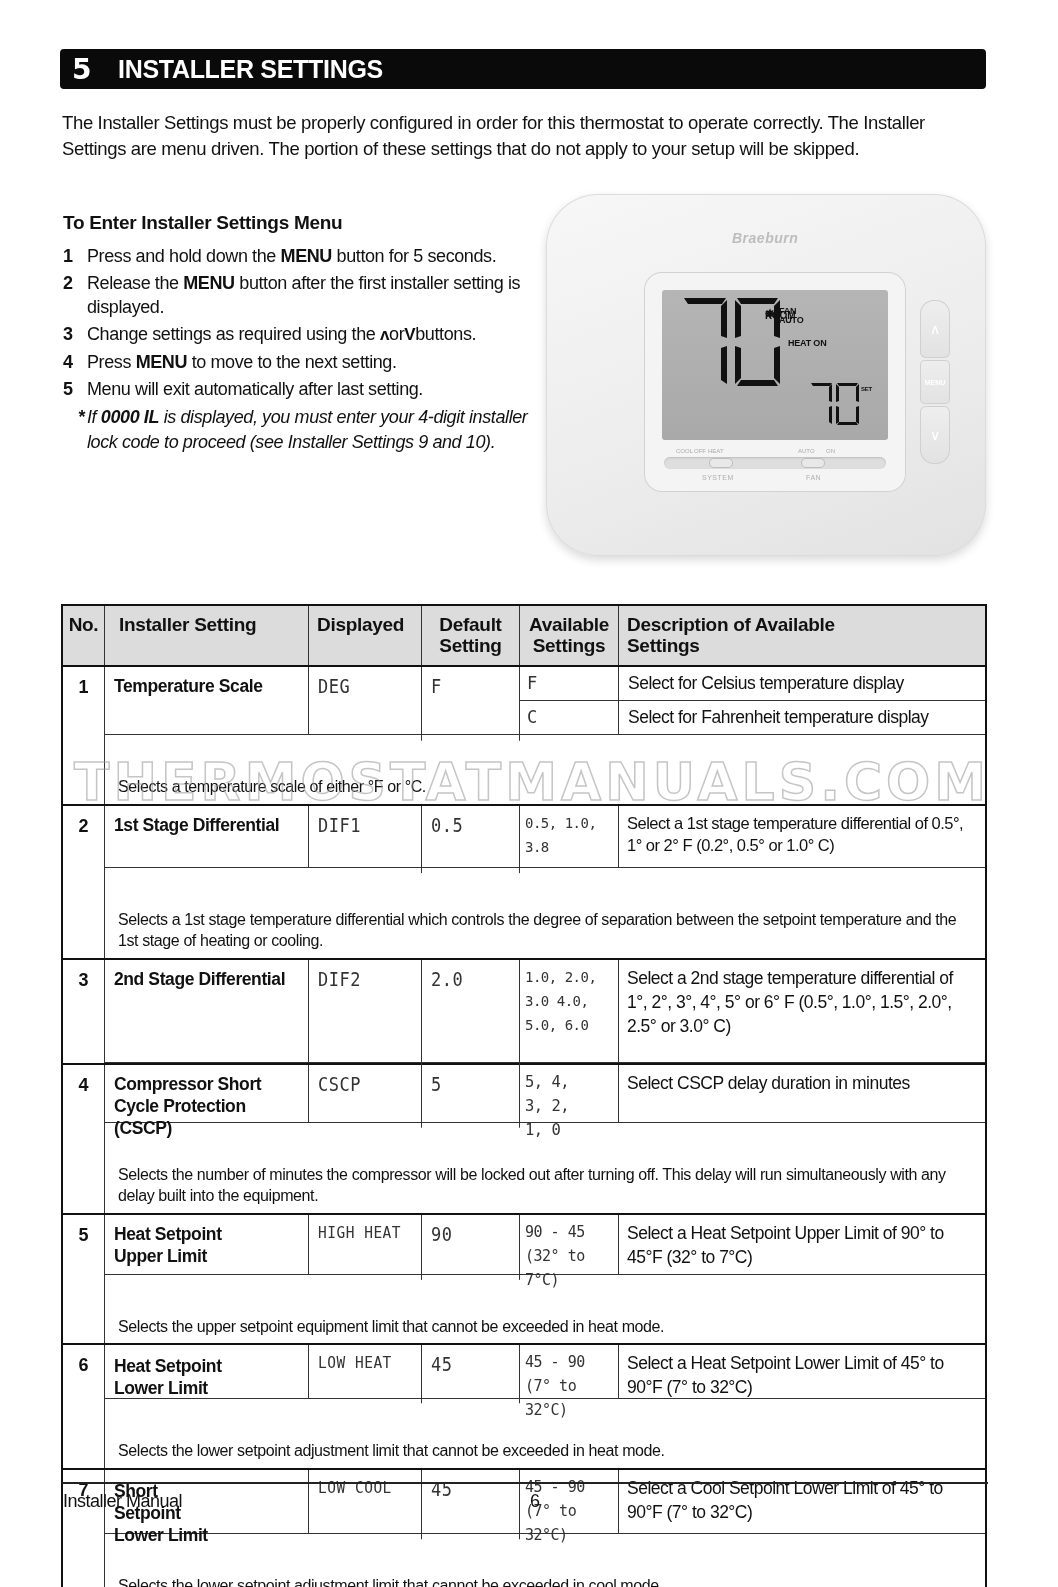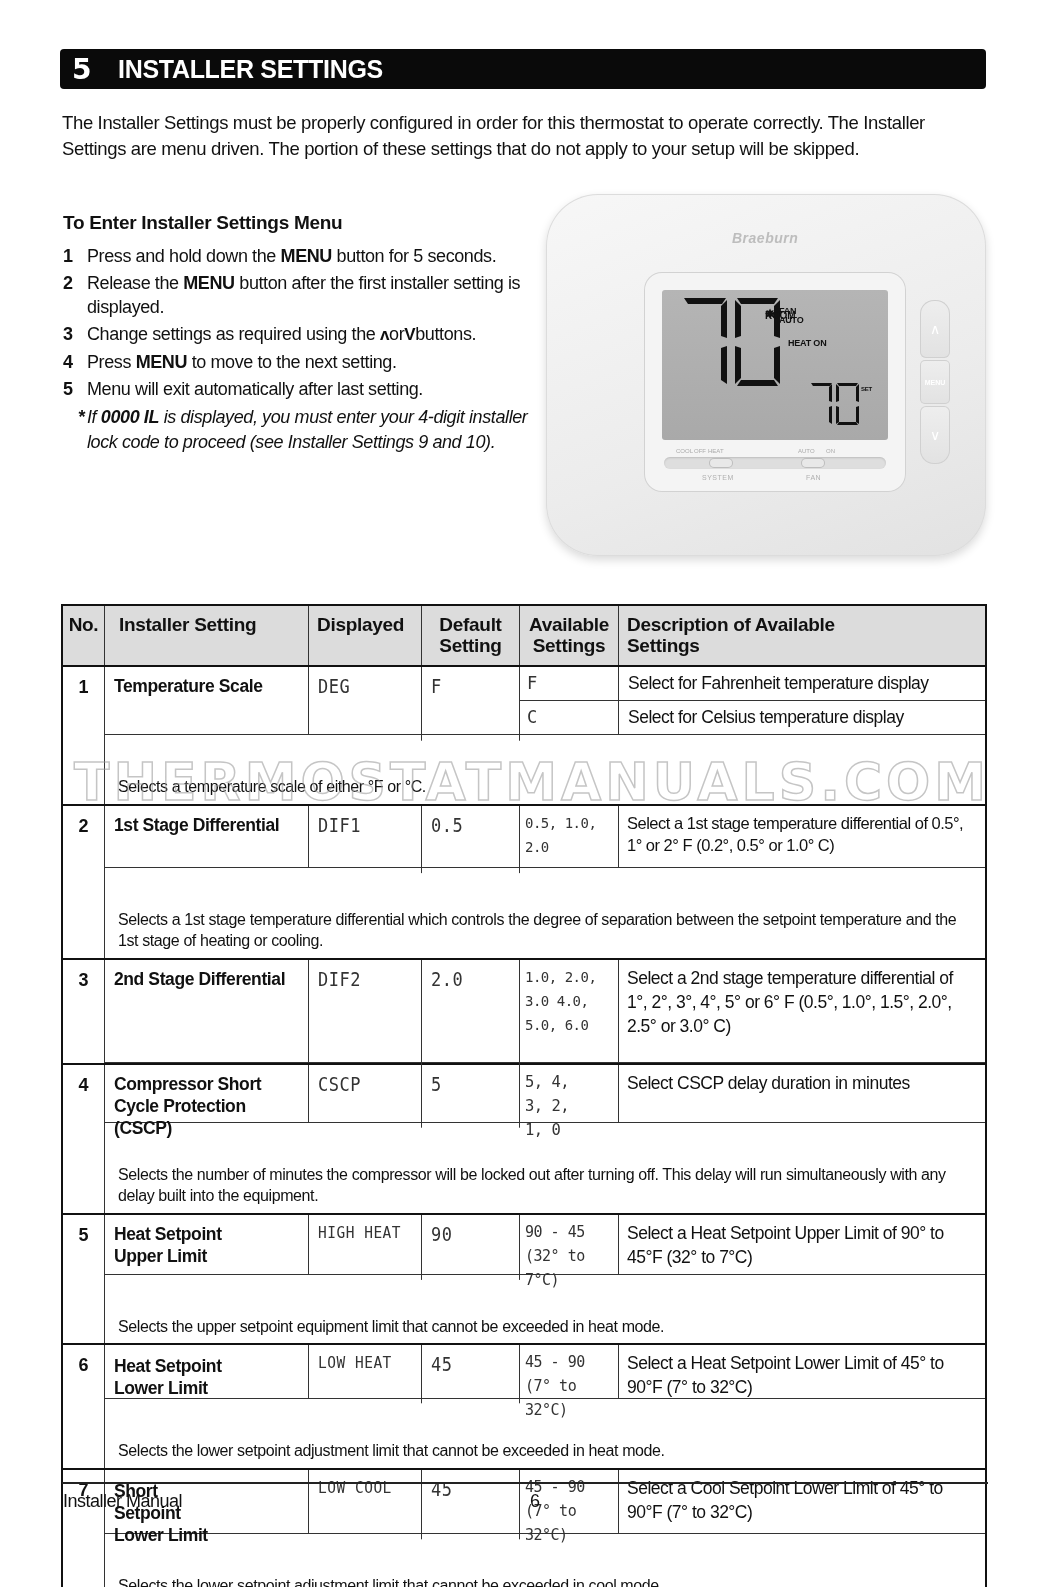--- a/index.html
+++ b/index.html
@@ -233,36 +233,36 @@
     <div class="g-body">
       <div class="g-main" style="height:68px">
         <div class="m-set">Temperature Scale</div>
         <div class="m-disp">DEG</div>
         <div class="m-def">F</div>
         <div class="split-col split-av">
           <div class="sub">F</div>
           <div class="sub">C</div>
         </div>
         <div class="split-col split-desc">
+          <div class="sub">Select for Celsius temperature display</div>
           <div class="sub">Select for Fahrenheit temperature display</div>
-          <div class="sub">Select for Celsius temperature display</div>
         </div>
       </div>
       <div class="g-foot"><span>Selects a temperature scale of either °F or °C.</span></div>
     </div>
   </div>
 
   <div class="group">
     <div class="g-no">2</div>
     <div class="g-body">
       <div class="g-main" style="height:62px">
         <div class="m-set">1st Stage Differential</div>
         <div class="m-disp">DIF1</div>
         <div class="m-def">0.5</div>
-        <div class="m-av" style="font-size:14px">0.5, 1.0, 2.0</div>
+        <div class="m-av" style="font-size:14px">0.5, 1.0, 3.8</div>
         <div class="m-desc" style="font-size:16.5px;line-height:22px">Select a 1st stage temperature differential of 0.5°, 1° or 2° F (0.2°, 0.5° or 1.0° C)</div>
       </div>
       <div class="g-foot"><span>Selects a 1st stage temperature differential which controls the degree of separation between the setpoint temperature and the 1st stage of heating or cooling.</span></div>
     </div>
   </div>
 
   <div class="group">
     <div class="g-no">3</div>
     <div class="g-body">
       <div class="g-main" style="height:103px">

